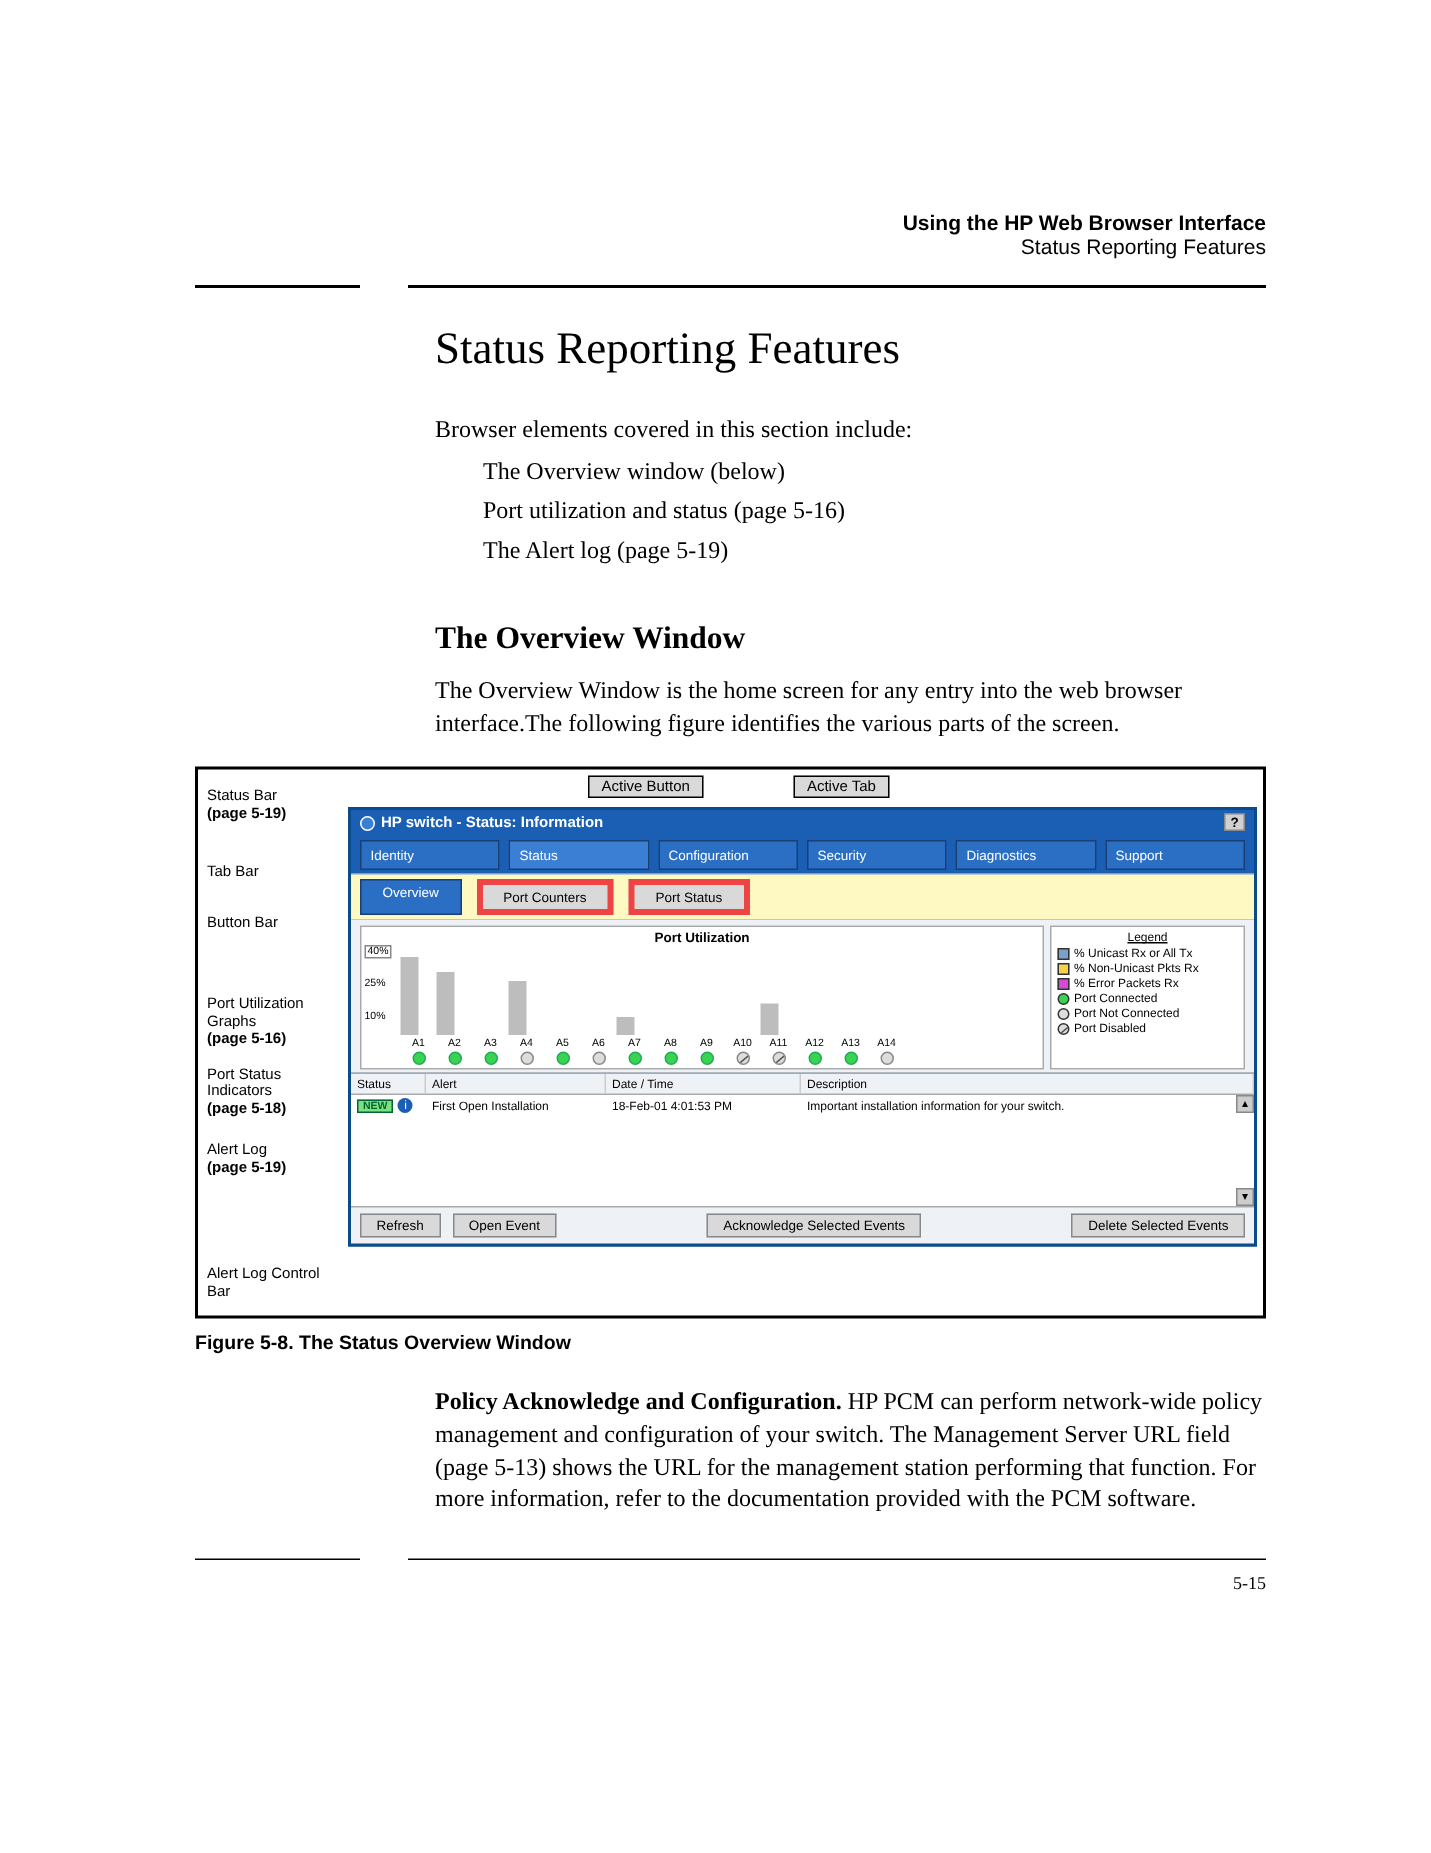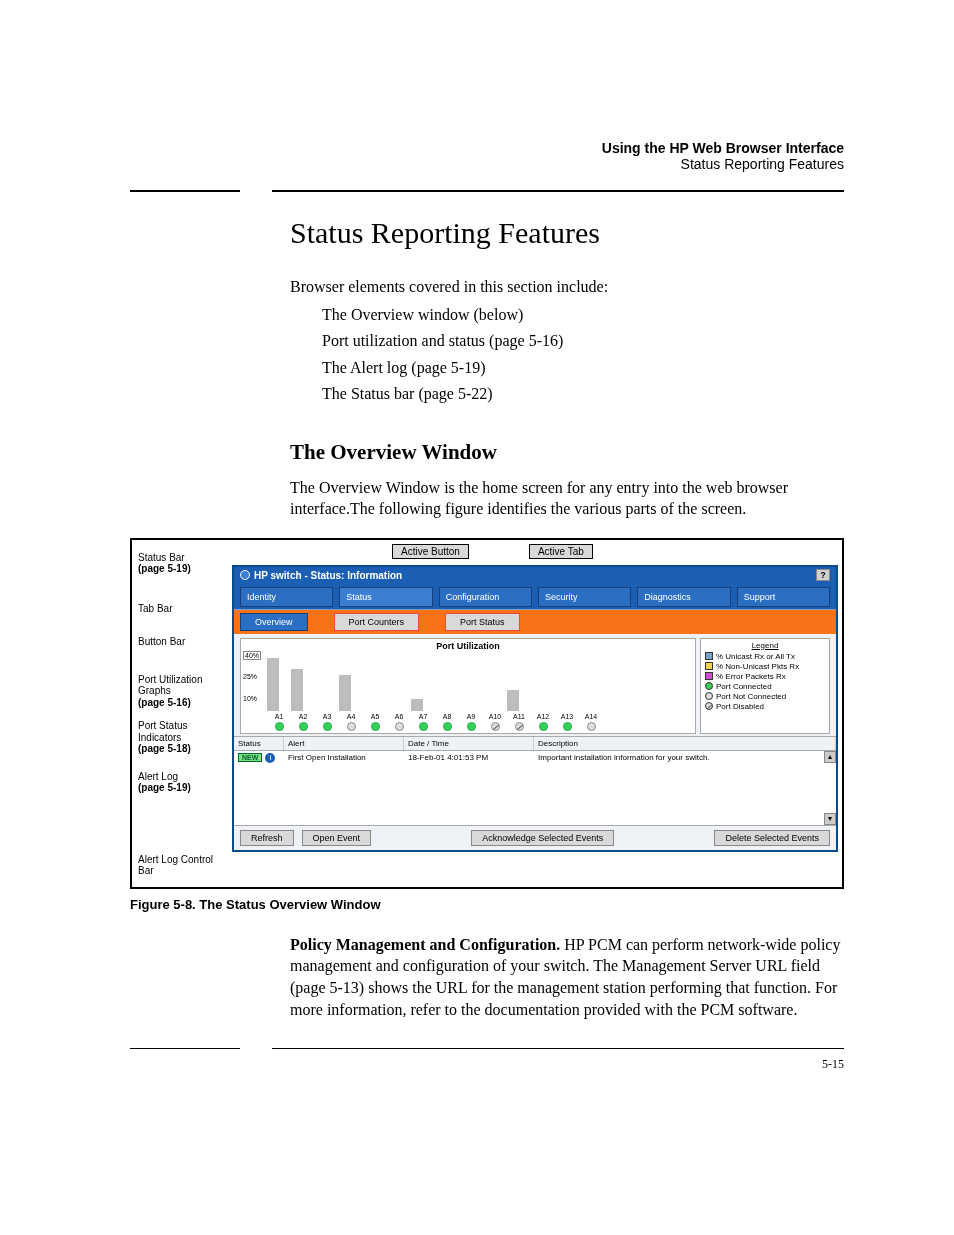--- a/index.html
+++ b/index.html
@@ -24,29 +24,29 @@
   .label-item b { display:block; }
   .figure-main { flex:1; position:relative; }
   .callouts { display:flex; gap:60px; padding:4px 0 2px 160px; font-size:10px; }
   .callout { background:#d9d9d9; border:1px solid #000; padding:1px 8px; }
   .app-frame { margin:4px 4px 4px 0; border:2px solid #0a4b8a; background:#0a4b8a; }
   .title-bar { background:#1a5fb4; color:#fff; font-weight:bold; font-size:10px; padding:2px 6px; display:flex; justify-content:space-between; align-items:flex-end; }
   .help-btn { background:#d0d0d0; color:#000; width:14px; height:12px; text-align:center; font-size:9px; border:1px solid #888; }
   .tab-row { background:#1a5fb4; padding:4px 6px 2px 6px; display:flex; gap:6px; }
   .tab { flex:1; background:#2a6fc4; color:#fff; font-size:9px; padding:4px 6px; border:1px solid #1a3f74; }
   .tab.active { background:#3a7fd4; position:relative; }
-  .btn-row { background:#f97316; padding:3px 6px; display:flex; gap:26px; border-top:1px solid #7aa0cc; }
+  .btn-row { background:#fef9c3; padding:3px 6px; display:flex; gap:10px; border-top:1px solid #7aa0cc; }
   .bbtn { background:#2a6fc4; color:#fff; font-size:9px; padding:3px 14px; border:1px solid #1a3f74; }
-  .bbtn.plain { background:#d9d9d9; color:#000; border:1px solid #ef4444; }
+  .bbtn.plain { background:#d9d9d9; color:#000; border:4px solid #ef4444; }
   .chart-area { background:#eef2f7; padding:4px 6px 2px 6px; display:flex; }
   .chart-left { flex:1; border:1px solid #aaa; background:#fff; position:relative; padding:2px 4px 2px 26px; height:96px; }
   .chart-title { position:absolute; left:0; right:0; top:2px; text-align:center; font-weight:bold; font-size:9px; }
   .legend-box { width:130px; border:1px solid #aaa; background:#fff; margin-left:4px; padding:2px 4px; font-size:8px; }
   .legend-title { text-align:center; font-size:8px; text-decoration:underline; margin-bottom:2px; }
-  .legend-row { display:flex; gap:3px; margin-bottom:1px; white-space:nowrap; }
+  .legend-row { display:flex; align-items:center; gap:3px; margin-bottom:1px; white-space:nowrap; }
   .sw { width:8px; height:8px; border:1px solid #333; flex-shrink:0; }
   .ytick { position:absolute; left:2px; font-size:7px; }
   .bars { position:absolute; left:26px; right:4px; bottom:22px; top:12px; display:flex; align-items:flex-end; }
   .bar { width:12px; background:#bdbdbd; margin-right:12px; }
   .xaxis { position:absolute; left:26px; right:4px; bottom:2px; display:flex; }
   .port { width:24px; text-align:center; font-size:7px; }
   .dot { width:9px; height:9px; border-radius:50%; margin:2px auto 0 auto; border:1px solid #2a5; }
   .dot.green { background:#39d353; }
   .dot.grey { background:#ddd; border-color:#888; }
   .dot.slash { background:#ddd; border-color:#888; position:relative; overflow:hidden; }
@@ -81,32 +81,31 @@
       <div class="rule long"></div>
   </div>
 
   <div class="main-indent">
     <h1 class="h1">Status Reporting Features</h1>
     <p class="intro">Browser elements covered in this section include:</p>
     <div class="bullets">
       <div>The Overview window (below)</div>
       <div>Port utilization and status (page 5-16)</div>
       <div>The Alert log (page 5-19)</div>
-      <div>The Status bar (page 5-22)</div>
     </div>
     <h2 class="h2">The Overview Window</h2>
     <p class="body-p">The Overview Window is the home screen for any entry into the web browser interface.The following figure identifies the various parts of the screen.</p>
   </div>
 
   <div class="figure">
     <div class="labels-col">
       <div class="label-item" style="margin-top:6px;"><span>Status Bar</span><b>(page 5-19)</b></div>
       <div class="label-item" style="margin-top:24px;"><span>Tab Bar</span></div>
       <div class="label-item" style="margin-top:18px;"><span>Button Bar</span></div>
-      <div class="label-item" style="margin-top:22px;"><span>Port Utiliza­tion Graphs</span><b>(page 5-16)</b></div>
+      <div class="label-item" style="margin-top:39px;"><span>Port Utiliza­tion Graphs</span><b>(page 5-16)</b></div>
       <div class="label-item" style="margin-top:8px;"><span>Port Status Indicators</span><b>(page 5-18)</b></div>
       <div class="label-item" style="margin-top:12px;"><span>Alert Log</span><b>(page 5-19)</b></div>
       <div class="label-item" style="margin-top:56px;"><span>Alert Log Control Bar</span></div>
     </div>
 
     <div class="figure-main">
       <div class="callouts">
         <div class="callout">Active Button</div>
         <div class="callout">Active Tab</div>
       </div>
@@ -272,21 +271,21 @@
           <span class="cbtn">Acknowledge Selected Events</span>
           <span class="cbtn">Delete Selected Events</span>
         </div>
       </div>
     </div>
   </div>
 
   <div class="fig-caption">Figure 5-8.   The Status Overview Window</div>
 
   <p class="para-block">
-    <b>Policy Management and Configuration.</b><span>  HP PCM can perform network-wide policy management and configuration of your switch. The Management Server URL field (page 5-13) shows the URL for the management station performing that function. For more information, refer to the documentation provided with the PCM software.</span>
+    <b>Policy Acknowledge and Configuration.</b><span>  HP PCM can perform network-wide policy management and configuration of your switch. The Management Server URL field (page 5-13) shows the URL for the management station performing that function. For more information, refer to the documentation provided with the PCM software.</span>
   </p>
 
   <div class="footer-rule">
     <div style="width:110px"></div>
       <div style="flex:1"></div>
   </div>
   <div class="page-num">5-15</div>
 </div>
 
 </body></html>

